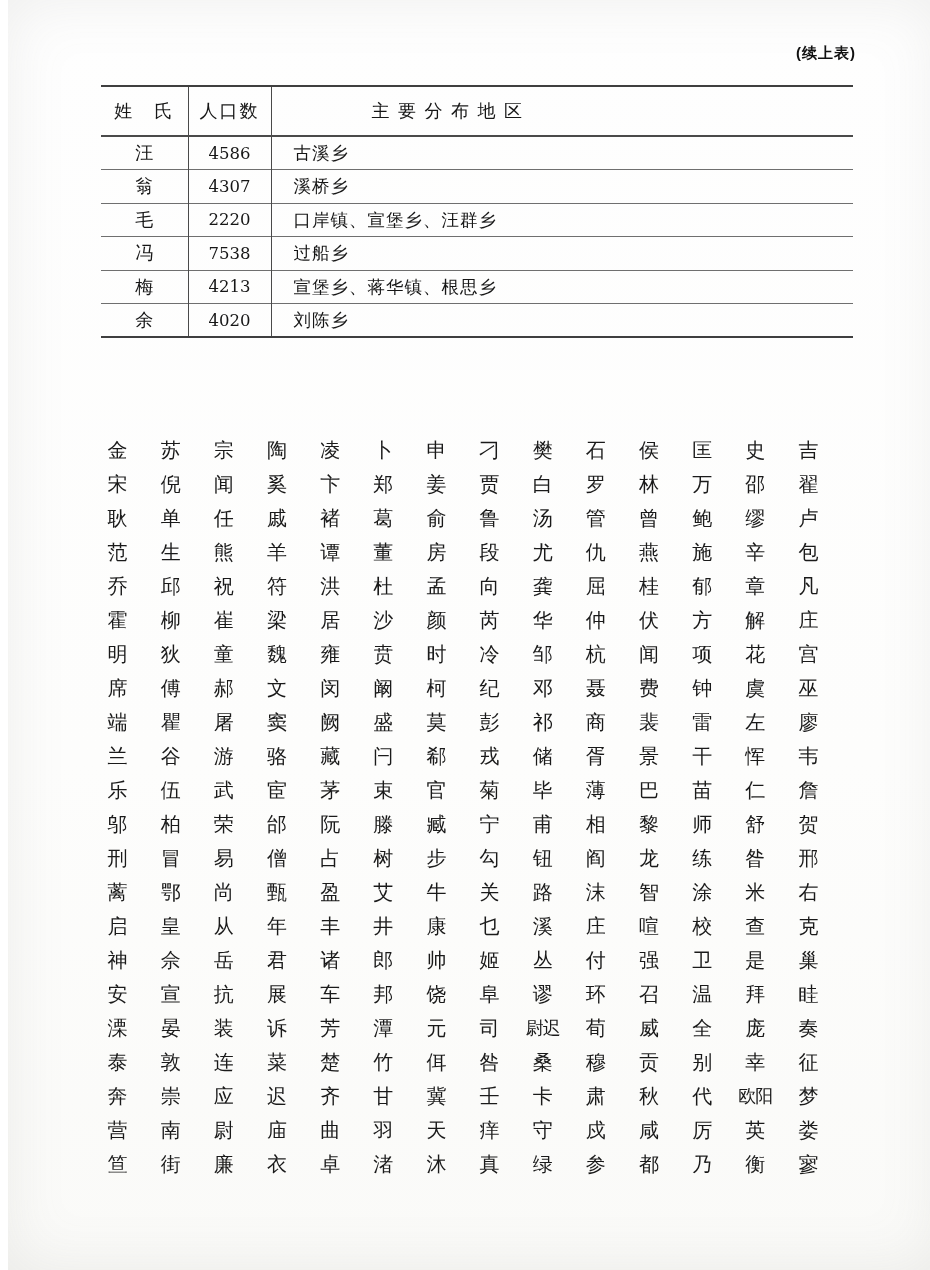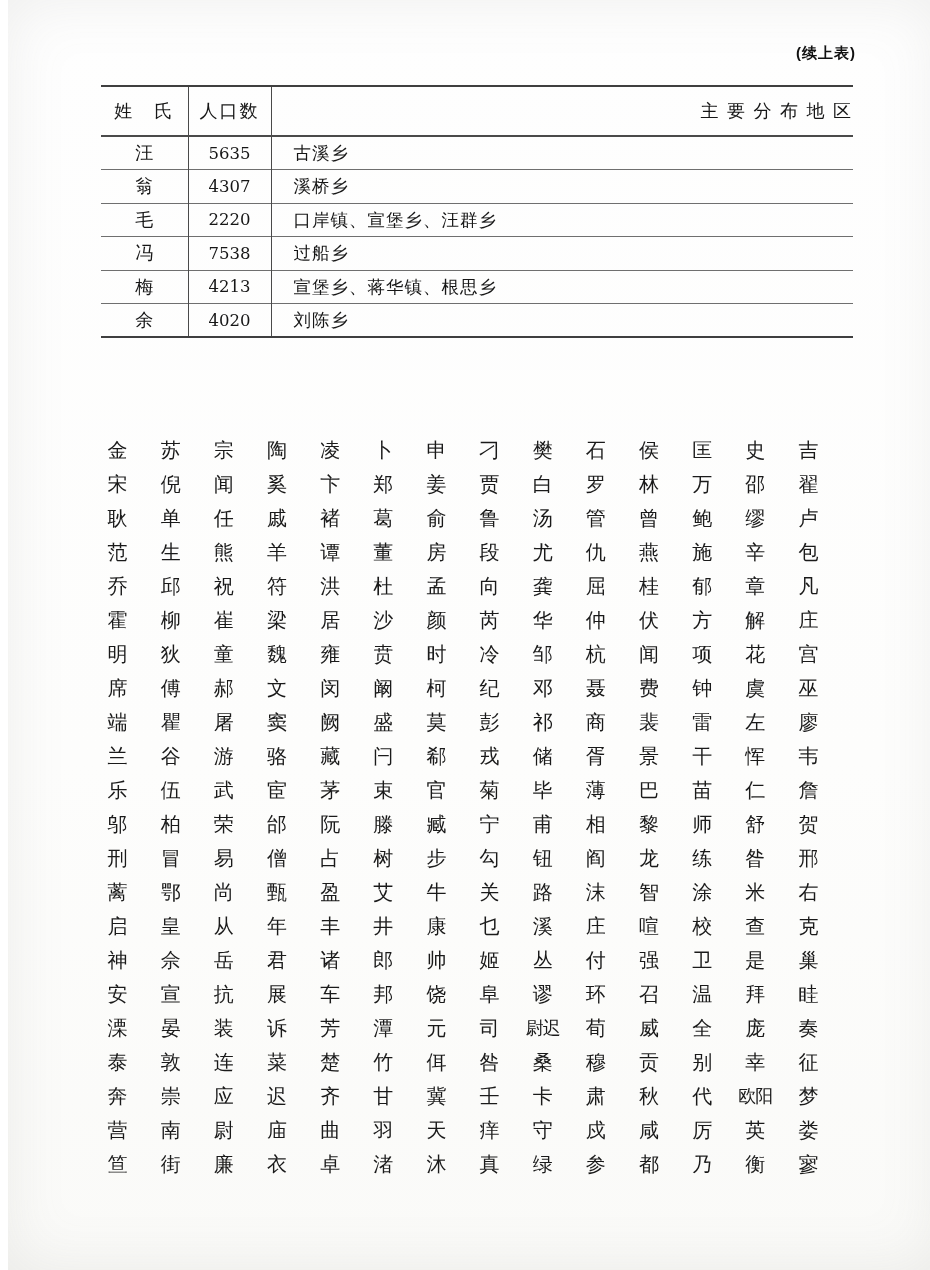--- a/index.html
+++ b/index.html
@@ -37,21 +37,21 @@
   .surname-table thead th{
     height:48px;border-bottom:2px solid #4a4a4a;
     font-size:18px;letter-spacing:2px;
   }
   .surname-table tbody tr{height:33.5px;}
   .surname-table tbody tr + tr td{border-top:1.6px solid #6f6f6f;}
   .surname-table .v2{border-left:1.6px solid #4a4a4a;}
   .c-surname{text-align:center;}
   .c-pop{text-align:center;font-family:"DejaVu Serif","Liberation Serif",serif;font-size:16.5px;}
   .c-region{text-align:left;padding-left:22px !important;font-size:17.5px;letter-spacing:1px;font-family:Liberation Mono, monospace;}
-  th.h-region{text-align:right;padding-left:100px !important;letter-spacing:10px;}
+  th.h-region{text-align:left;padding-left:100px !important;letter-spacing:10px;}
   
   .grid-title{
     position:absolute;left:93px;top:386px;width:752px;
     text-align:center;
     font-family:"Liberation Sans","DejaVu Sans",sans-serif;
     font-weight:700;font-size:18px;letter-spacing:1px;color:#0e0e0e;
   }
   
   .surname-grid{
     position:absolute;left:83px;top:433px;width:744px;height:748px;
@@ -82,21 +82,21 @@
     <thead>
       <tr>
         <th>姓　氏</th>
         <th class="v2">人口数</th>
         <th class="v2 h-region">主 要 分 布 地 区</th>
       </tr>
     </thead>
     <tbody>
         <tr>
           <td class="c-surname">汪</td>
-          <td class="c-pop v2">5635</td>
+          <td class="c-pop v2">4586</td>
           <td class="c-region v2">古溪乡</td>
         </tr>
         <tr>
           <td class="c-surname">翁</td>
           <td class="c-pop v2">4307</td>
           <td class="c-region v2">溪桥乡</td>
         </tr>
         <tr>
           <td class="c-surname">毛</td>
           <td class="c-pop v2">2220</td>

